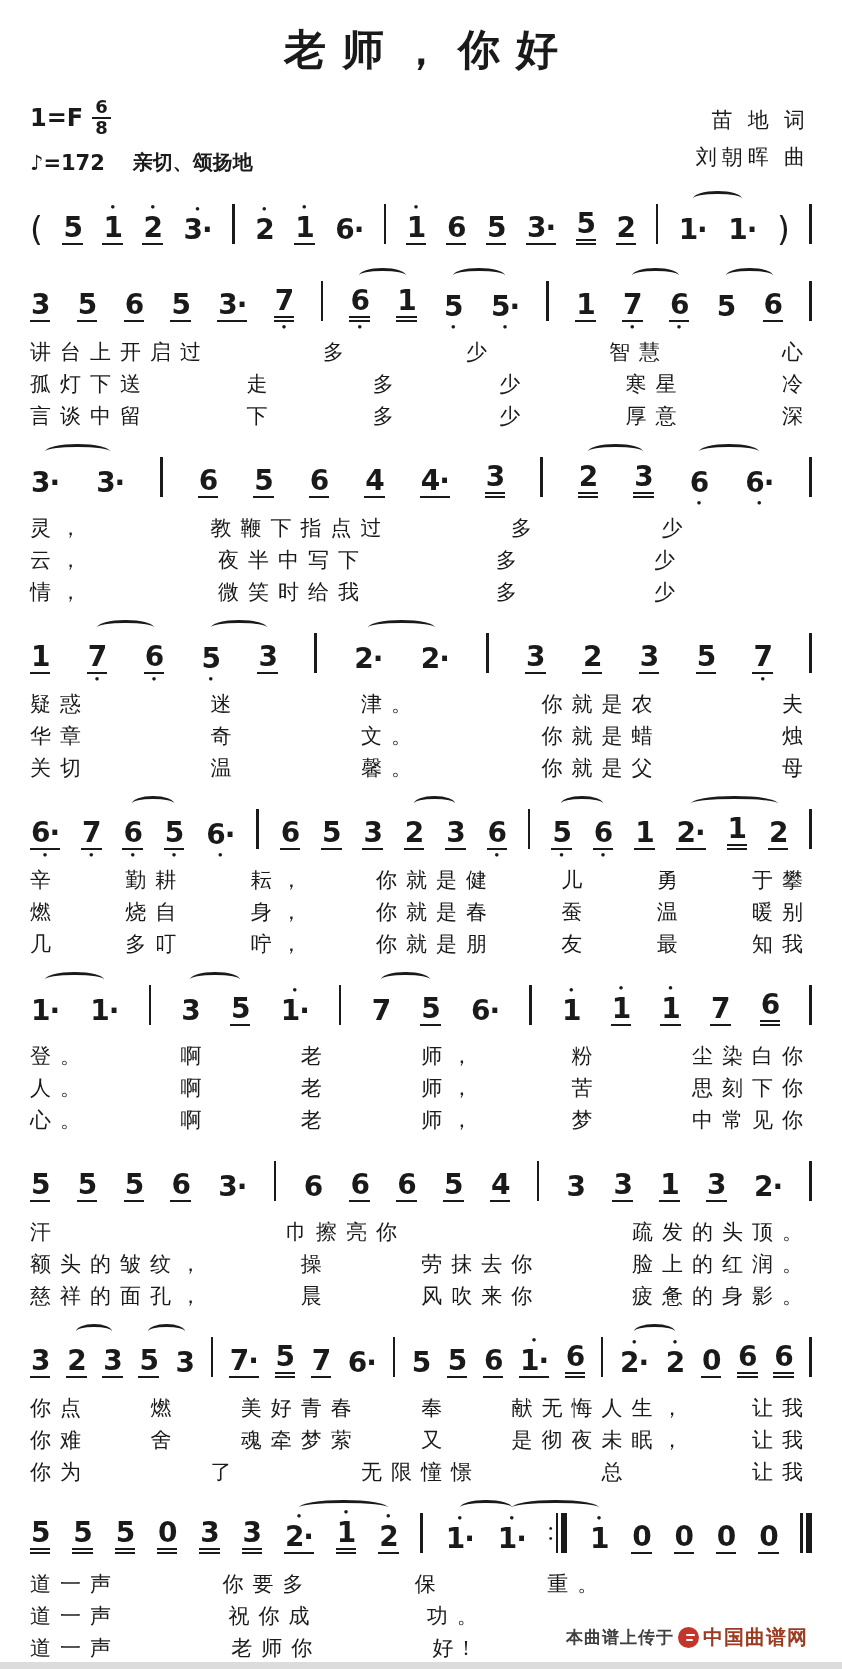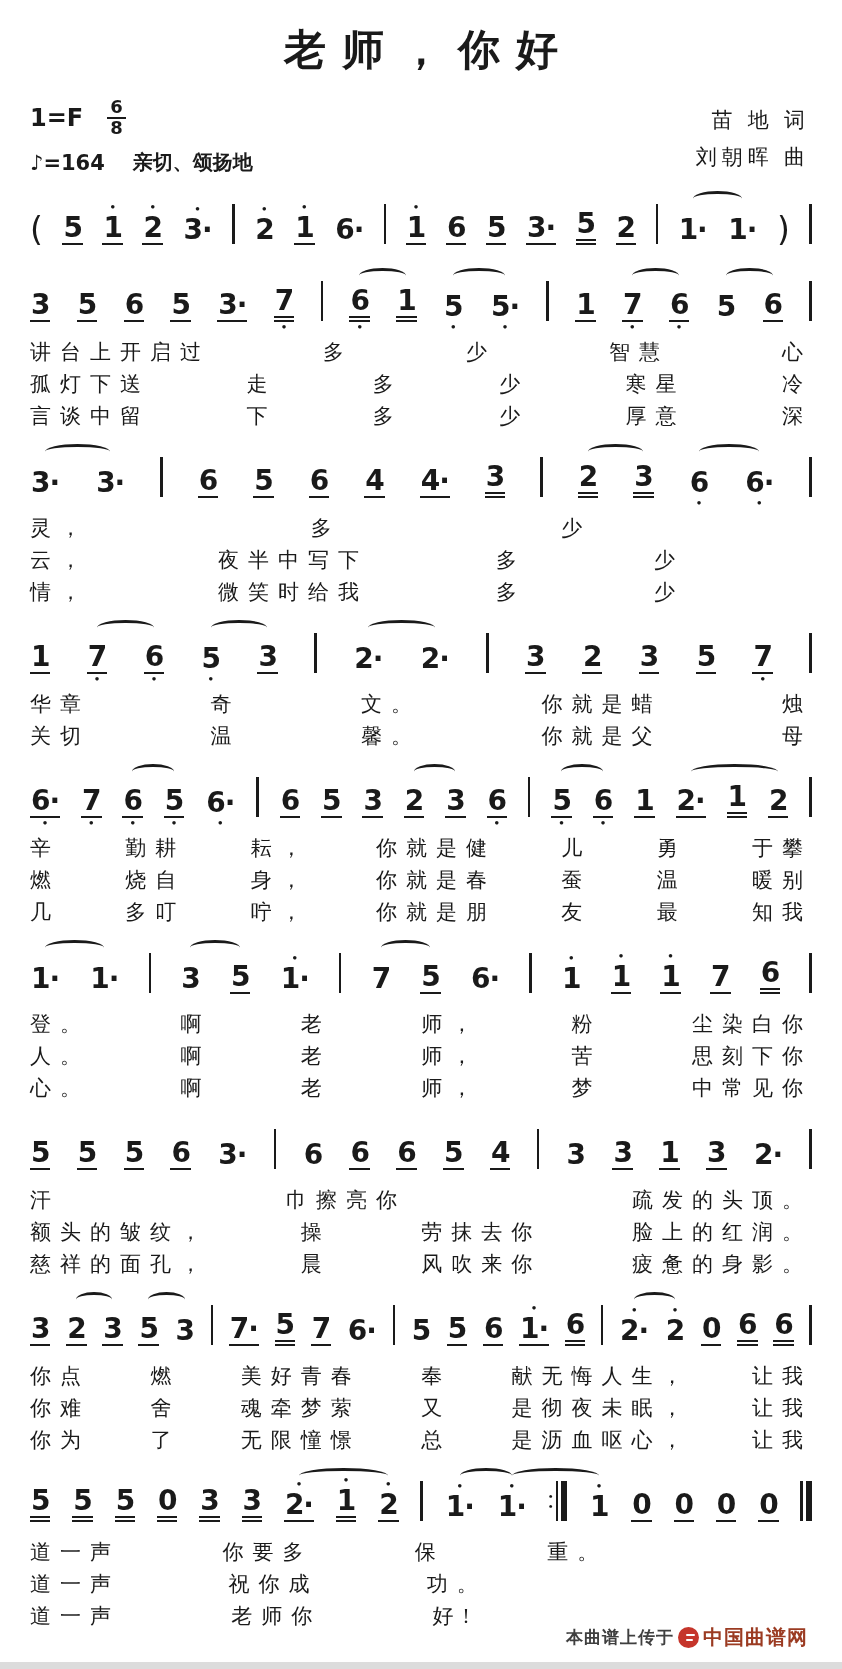--- a/index.html
+++ b/index.html
@@ -16,21 +16,21 @@
   }
   .sheet{position:relative;width:100%;height:100%;padding:22px 30px 0;}
 
   .title{
     text-align:center;font-family:"Liberation Sans",sans-serif;font-weight:900;
     font-size:42px;letter-spacing:16px;text-indent:16px;margin:0 0 20px;
   }
 
   .meta{position:relative;height:88px;margin-bottom:4px;}
   .keysig{
-    display:flex;align-items:center;gap:24px;
+    display:flex;align-items:center;gap:9px;
     font-family:"DejaVu Sans",sans-serif;font-weight:bold;font-size:24px;
   }
   .meter{display:inline-flex;flex-direction:column;align-items:center;line-height:1;font-size:18px;font-weight:bold;}
   .meter .mtop{border-bottom:2px solid var(--ink);padding:0 3px 1px;}
   .temporow{
     margin-top:12px;display:flex;align-items:center;gap:28px;
     font-weight:bold;font-size:20px;
   }
   .temporow .bpm{font-family:"DejaVu Sans",sans-serif;font-size:21px;}
   .authors{
@@ -102,21 +102,21 @@
 
   <div class="meta">
     <div class="keysig">
       <span>1=F</span>
       <span class="meter">
         <span class="mtop">6</span>
         <span>8</span>
       </span>
     </div>
     <div class="temporow">
-      <span class="bpm">♪=164</span>
+      <span class="bpm">♪=172</span>
       <span>亲切、颂扬地</span>
     </div>
     <div class="authors">
       <div>苗 地 词</div>
       <div>刘朝晖 曲</div>
     </div>
   </div>
 
   <div id="systems">
       <div class="system">
@@ -388,20 +388,21 @@
             <span class="lowln">•</span>
           </div>
           <div class="bar"></div>
           <div class="arc" style="left: 15px; width: 65px;"></div>
           <div class="arc" style="left: 558px; width: 55px;"></div>
           <div class="arc" style="left: 669px; width: 60px;"></div>
         </div>
         <div class="lyrics">
           <div class="lyr">
             <span>灵，</span>
+            <span>教鞭下指点过</span>
             <span>多</span>
             <span>少</span>
             <span></span>
           </div>
           <div class="lyr">
             <span>云，</span>
             <span>夜半中写下</span>
             <span>多</span>
             <span>少</span>
             <span></span>
@@ -478,20 +479,27 @@
             <span class="dotln hidden">•</span>
             <span class="t">7</span>
             <span class="lowln">•</span>
           </div>
           <div class="bar"></div>
           <div class="arc" style="left: 67px; width: 57px;"></div>
           <div class="arc" style="left: 181px; width: 56px;"></div>
           <div class="arc" style="left: 338px; width: 67px;"></div>
         </div>
         <div class="lyrics">
+          <div class="lyr">
+            <span>疑惑</span>
+            <span>迷</span>
+            <span>津。</span>
+            <span>你就是农</span>
+            <span>夫</span>
+          </div>
           <div class="lyr">
             <span>华章</span>
             <span>奇</span>
             <span>文。</span>
             <span>你就是蜡</span>
             <span>烛</span>
           </div>
           <div class="lyr">
             <span>关切</span>
             <span>温</span>
@@ -955,21 +963,20 @@
             <span>魂牵梦萦</span>
             <span>又</span>
             <span>是彻夜未眠，</span>
             <span>让我</span>
           </div>
           <div class="lyr">
             <span>你为</span>
             <span>了</span>
             <span>无限憧憬</span>
             <span>总</span>
-            <span>是沥血呕心，</span>
             <span>让我</span>
           </div>
         </div>
       </div>
       <div class="system">
         <div class="notes-row">
           <div class="tok u1">
             <span class="dotln hidden">•</span>
             <span class="t">5</span>
             <span class="uline"></span>

